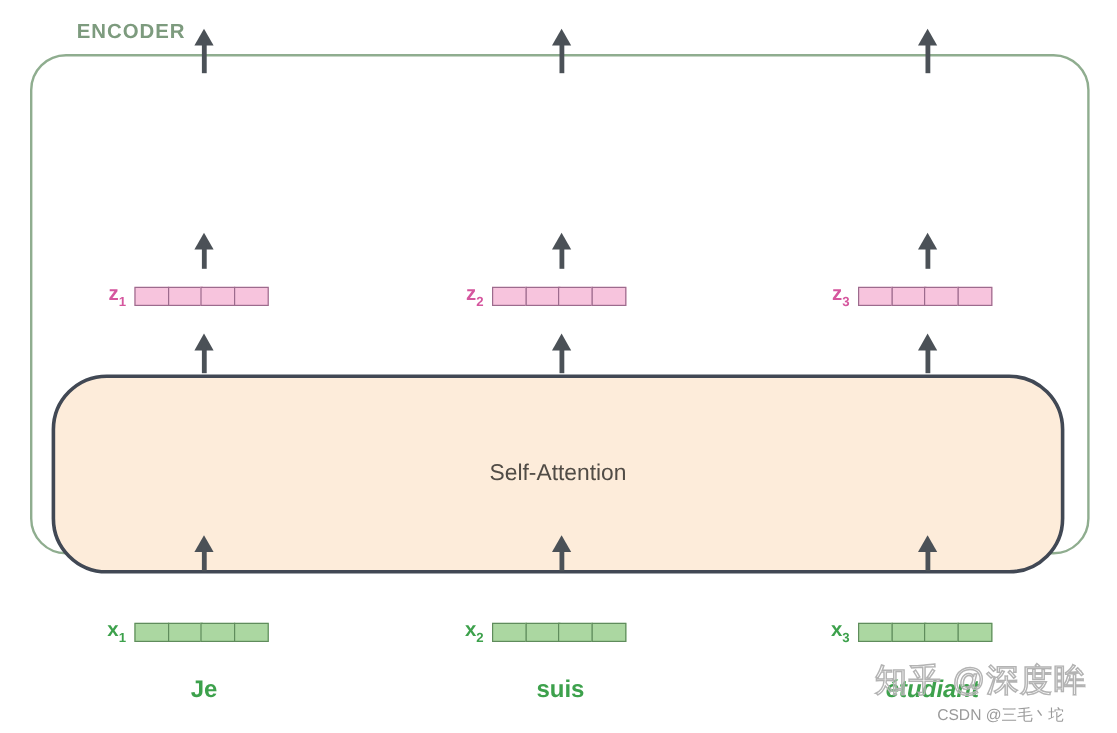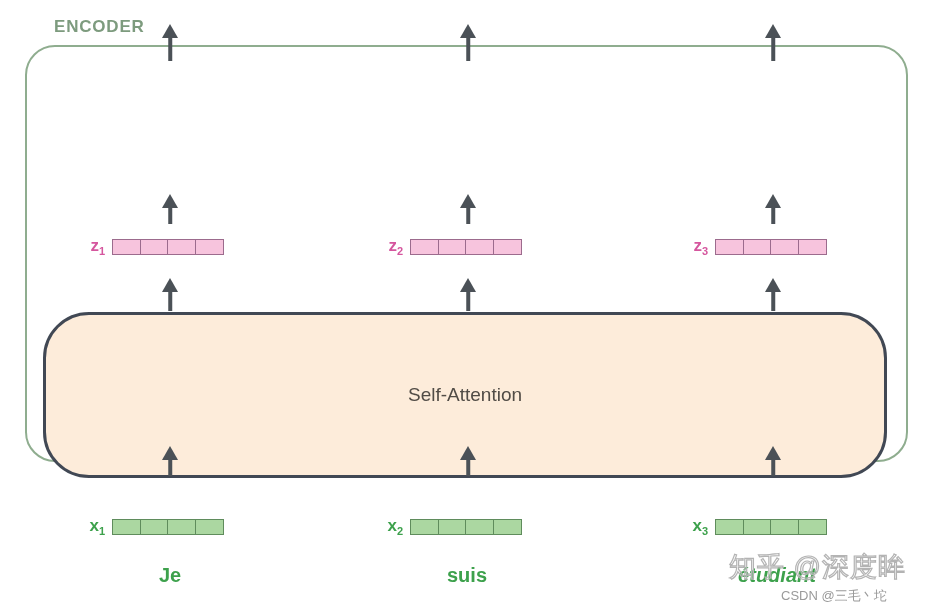--- a/index.html
+++ b/index.html
@@ -5,21 +5,21 @@
   html,body{margin:0;padding:0;background:#fff;}
   #canvas{
     position:relative;width:931px;height:611px;background:#fff;
     font-family:"Liberation Sans",sans-serif;overflow:hidden;
     --ink:#4b5157;--box-border:#414854;
     --green-line:#8fad8f;--green-text:#7d9b7e;--green-accent:#3da14c;
     --green-cell-fill:#abd7a1;--green-cell-border:#5f8c5c;
     --pink-accent:#d5569e;--pink-cell-fill:#f7c4dd;--pink-cell-border:#9c6b8d;
     --ff-fill:#dcebfa;--ff-text:#4b5664;--sa-fill:#fdecda;--sa-text:#514c46;
   }
-  .enc-label{position:absolute;left:54px;top:17px;font-size:17px;font-weight:700;
+  .enc-label{position:absolute;left:64px;top:17px;font-size:17px;font-weight:700;
     letter-spacing:.8px;color:var(--green-text);}
   .outer{position:absolute;left:25px;top:45px;width:883px;height:417px;
     border:2.5px solid var(--green-line);border-radius:30px;box-sizing:border-box;}
   .box{position:absolute;left:43px;width:844px;border:3px solid var(--box-border);
     border-radius:46px;display:flex;align-items:center;justify-content:center;
     font-size:19px;font-weight:500;box-sizing:border-box;}
   .ff{top:61px;height:128px;background:var(--ff-fill);color:var(--ff-text);}
   .sa{top:312px;height:166px;background:var(--sa-fill);color:var(--sa-text);}
   .arrow{position:absolute;width:18px;}
   .arrow .shaft{position:absolute;left:50%;top:9px;bottom:0;width:3.5px;

